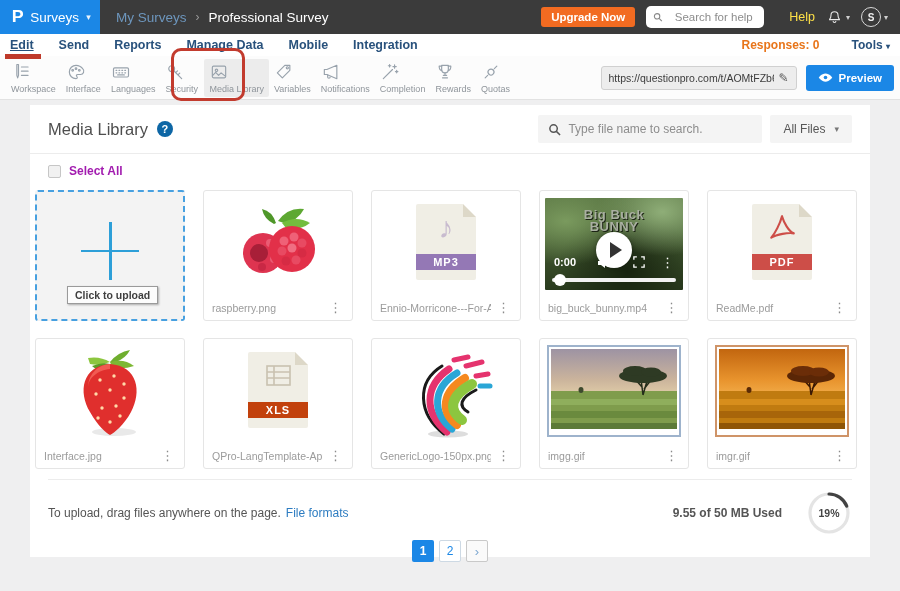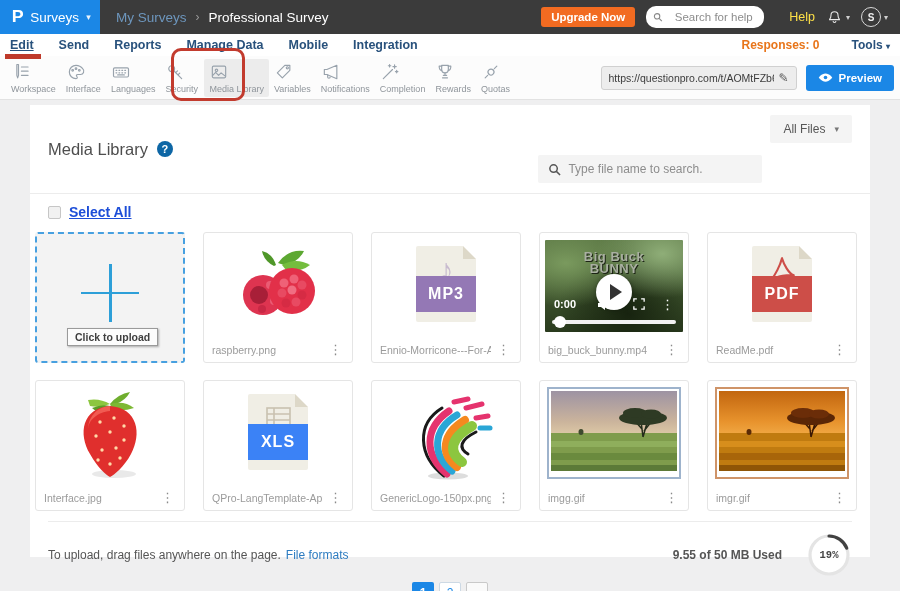--- a/index.html
+++ b/index.html
@@ -11,21 +11,21 @@
   .logo-area { width:100px; height:34px; background:#1b87e6; display:flex; align-items:center; gap:7px; padding-left:12px; cursor:pointer; flex:0 0 auto; }
   .logo-glyph { font-size:17px; font-weight:bold; color:#fff; transform:scaleX(1.05); }
   .product-menu { font-size:13.5px; color:#fff; }
   .caret { font-size:9px; color:#eaf4fd; }
   .crumbs { display:flex; align-items:center; gap:9px; margin-left:16px; font-size:13.5px; }
   .crumb-parent { color:#6d96bd; cursor:pointer; }
   .crumb-sep { color:#9a9a9a; font-size:12px; }
   .crumb-current { color:#fff; }
   .top-right { margin-left:auto; display:flex; align-items:center; gap:11px; padding-right:12px; }
   .upgrade-btn { background:#f26b21; color:#fff; font-size:11.5px; font-weight:bold; padding:4px 10px; border-radius:3px; cursor:pointer; white-space:nowrap;margin-left:36px; }
-  .help-search { background:#fff; border-radius:10px; height:22px; width:118px; display:flex; align-items:center; gap:12px; padding:0 7px; }
+  .help-search { background:#fff; border-radius:5px; height:22px; width:118px; display:flex; align-items:center; gap:12px; padding:0 7px; }
   .help-search svg { stroke:#888; }
   .help-search input { border:none; outline:none; width:100%; font-size:11.5px; color:#444; font-family:"Liberation Sans",sans-serif; background:transparent; }
   .help-search input::placeholder { color:#8d8d8d; }
   .help-label { font-size:12.5px; color:#fde047; cursor:pointer;margin-left:14px; }
   .bell-wrap, .avatar-wrap { display:flex; align-items:center; gap:3px; cursor:pointer; }
   .bell-wrap svg { stroke:#e9e9e9; fill:none; stroke-width:1.5; }
   .mini-caret { font-size:8px; color:#cfcfcf; }
   .avatar { width:20px; height:20px; border:1.5px solid #d8d8d8; border-radius:50%; display:flex; align-items:center; justify-content:center; font-size:10px; font-weight:bold; color:#eee; }
 
   
@@ -50,52 +50,52 @@
   .pencil { font-size:12px; color:#555; flex:0 0 auto; }
   .preview-btn { background:#1b87e6; color:#fff; height:26px; padding:0 12px; border-radius:3px; display:flex; align-items:center; gap:6px; font-size:11.5px; font-weight:bold; cursor:pointer; }
 
   
   .content { padding:5px 30px 0; }
   .card { background:#fff; height:452px; position:relative; }
   .card-head { display:flex; align-items:center; padding:10px 18px 10px; border-bottom:1px solid #ececec; }
   .page-title { font-size:16.5px; color:#4e4e4e; }
   .help-circle { width:16px; height:16px; border-radius:50%; background:#0d66a5; color:#fff; font-size:11px; font-weight:bold; display:flex; align-items:center; justify-content:center; margin-left:9px; cursor:pointer; }
   .head-right { margin-left:auto; display:flex; gap:8px; }
-  .file-search { width:224px; height:28px; background:#f4f4f4; border-radius:2px; display:flex; align-items:center; gap:7px; padding:0 10px;margin-top:40px; }
+  .file-search { width:224px; height:28px; background:#f4f4f4; border-radius:2px; display:flex; align-items:center; gap:7px; padding:0 10px; }
   .file-search svg { stroke:#555; flex:0 0 auto; }
   .file-search input { border:none; outline:none; background:transparent; width:100%; font-size:12px; color:#555; font-family:"Liberation Sans",sans-serif; }
   .file-search input::placeholder { color:#8d8d8d; }
   .all-files { height:28px; background:#f4f4f4; border-radius:2px; padding:0 13px; display:flex; align-items:center; gap:9px; font-size:12px; color:#565656; cursor:pointer; }
   .all-files .caret { color:#777; }
   .select-row { display:flex; align-items:center; gap:8px; padding:10px 18px 6px; }
   .checkbox { width:13px; height:13px; border:1px solid #c6c6c6; background:#f1f1f1; border-radius:2px; cursor:pointer; }
-  .select-label { font-size:14px; font-weight:bold; color:#1d4ed8;text-decoration:underline; }
+  .select-label { font-size:12px; font-weight:bold; color:#a21caf; }
 
   
   .grid { display:flex; flex-wrap:wrap; column-gap:18px; row-gap:17px; padding:6px 0 0 5px; }
   .tile { width:150px; height:131px; border:1px solid #e5e5e5; border-radius:3px; background:#fff; display:flex; flex-direction:column; overflow:hidden; }
   .tile-img { flex:1; display:flex; align-items:center; justify-content:center; overflow:hidden; padding-top:4px; }
   .tile-cap { height:25px; display:flex; align-items:center; padding:0 8px; gap:4px; }
   .fname { flex:1; font-size:10.5px; color:#9b9b9b; white-space:nowrap; overflow:hidden; }
   .kebab { color:#8a8a8a; font-size:13px; cursor:pointer; line-height:1; padding:0 2px; }
 
   .tile.upload { border:2px dashed #47a0e0; background:#f3f3f3; position:relative; align-items:center; justify-content:center; cursor:pointer; }
   .plus { position:relative; width:58px; height:58px; margin-bottom:10px; }
   .plus span { position:absolute; background:#2d9fd8; }
   .plus .ph { left:0; right:0; top:28px; height:2.5px; }
   .plus .pv { top:0; bottom:0; left:28px; width:2.5px; }
   .tooltip { position:absolute; left:30px; bottom:15px; background:#fcfcfc; border:1px solid #9a9a9a; box-shadow:1px 1px 2px rgba(0,0,0,.3); font-size:10.5px; font-weight:bold; color:#3f3f3f; padding:2px 7px; white-space:nowrap; }
 
   
   .page-ico { width:60px; height:76px; background:#f0eee5; border-radius:2px; position:relative; margin-bottom:6px; }
   .page-ico::after { content:""; position:absolute; top:0; right:0; width:0; height:0; border-top:13px solid #fff; border-left:13px solid #ddd8c8; }
-  .band { position:absolute; left:0; right:0; bottom:10px; height:36px; display:flex; align-items:center; justify-content:center; color:#fff; font-weight:bold; font-size:16px; letter-spacing:1px; }
+  .band { position:absolute; left:0; right:0; bottom:10px; height:16px; display:flex; align-items:center; justify-content:center; color:#fff; font-weight:bold; font-size:11px; letter-spacing:1px; }
   .band.mp3 { background:#9478b5; }
   .band.pdf { background:#cd4e48; }
-  .band.xls { background:#3b82f6; }
+  .band.xls { background:#c2410c; }
   .glyph { position:absolute; top:4px; left:0; right:0; height:40px; display:flex; align-items:center; justify-content:center; }
   .note { font-size:30px; color:#c8bbcf; }
 
   
   .vid { width:138px; height:92px; position:relative; border-radius:1px; margin-bottom:2px;
          background: radial-gradient(ellipse at 15% 25%, #7a9a5e 0%, rgba(0,0,0,0) 45%),
                      radial-gradient(ellipse at 85% 15%, #8fae78 0%, rgba(0,0,0,0) 40%),
                      radial-gradient(ellipse at 60% 80%, #17230f 0%, rgba(0,0,0,0) 60%),
                      linear-gradient(#55703f, #2a3b1e); }
   .vid-title { position:absolute; top:11px; left:0; right:0; text-align:center; color:#aab0a2; font-weight:bold; line-height:12px; font-size:13px; text-shadow:1px 1px 0 #1c2415; letter-spacing:.5px; }
@@ -112,21 +112,21 @@
   .framed { padding:2px; background:#fff; margin-bottom:4px; }
   .framed.blue { border:2px solid #9eb3cc; }
   .framed.orange { border:2px solid #cf9468; }
 
   
   .foot { display:flex; align-items:center; margin:10px 18px 0; border-top:1px solid #ececec; padding-top:10px; }
   .upload-hint { font-size:12px; color:#555; }
   .file-formats { font-size:12px; color:#2d7cc1; cursor:pointer; margin-left:5px; }
   .foot-right { margin-left:auto; display:flex; align-items:center; gap:24px; }
   .storage-text { font-size:12px; font-weight:bold; color:#555; }
-  .ring { position:relative; width:46px; height:46px;font-family:Liberation Mono, monospace; }
+  .ring { position:relative; width:46px; height:46px; }
   .ring .pct { position:absolute; inset:0; display:flex; align-items:center; justify-content:center; font-size:10.5px; font-weight:bold; color:#444; }
 
   .pager { display:flex; justify-content:center; gap:5px; margin-top:4px; }
   .pg { width:22px; height:22px; display:flex; align-items:center; justify-content:center; font-size:12px; border-radius:2px; cursor:pointer; }
   .pg.active { background:#1b87e6; color:#fff; font-weight:bold; }
   .pg.plain { background:#fff; border:1px solid #cdd9e4; color:#1b87e6; }
   .pg.next { background:#fafafa; border:1px solid #c9c9c9; color:#7fa9d2; font-size:13px; }
 </style>
 </head>
 <body>

